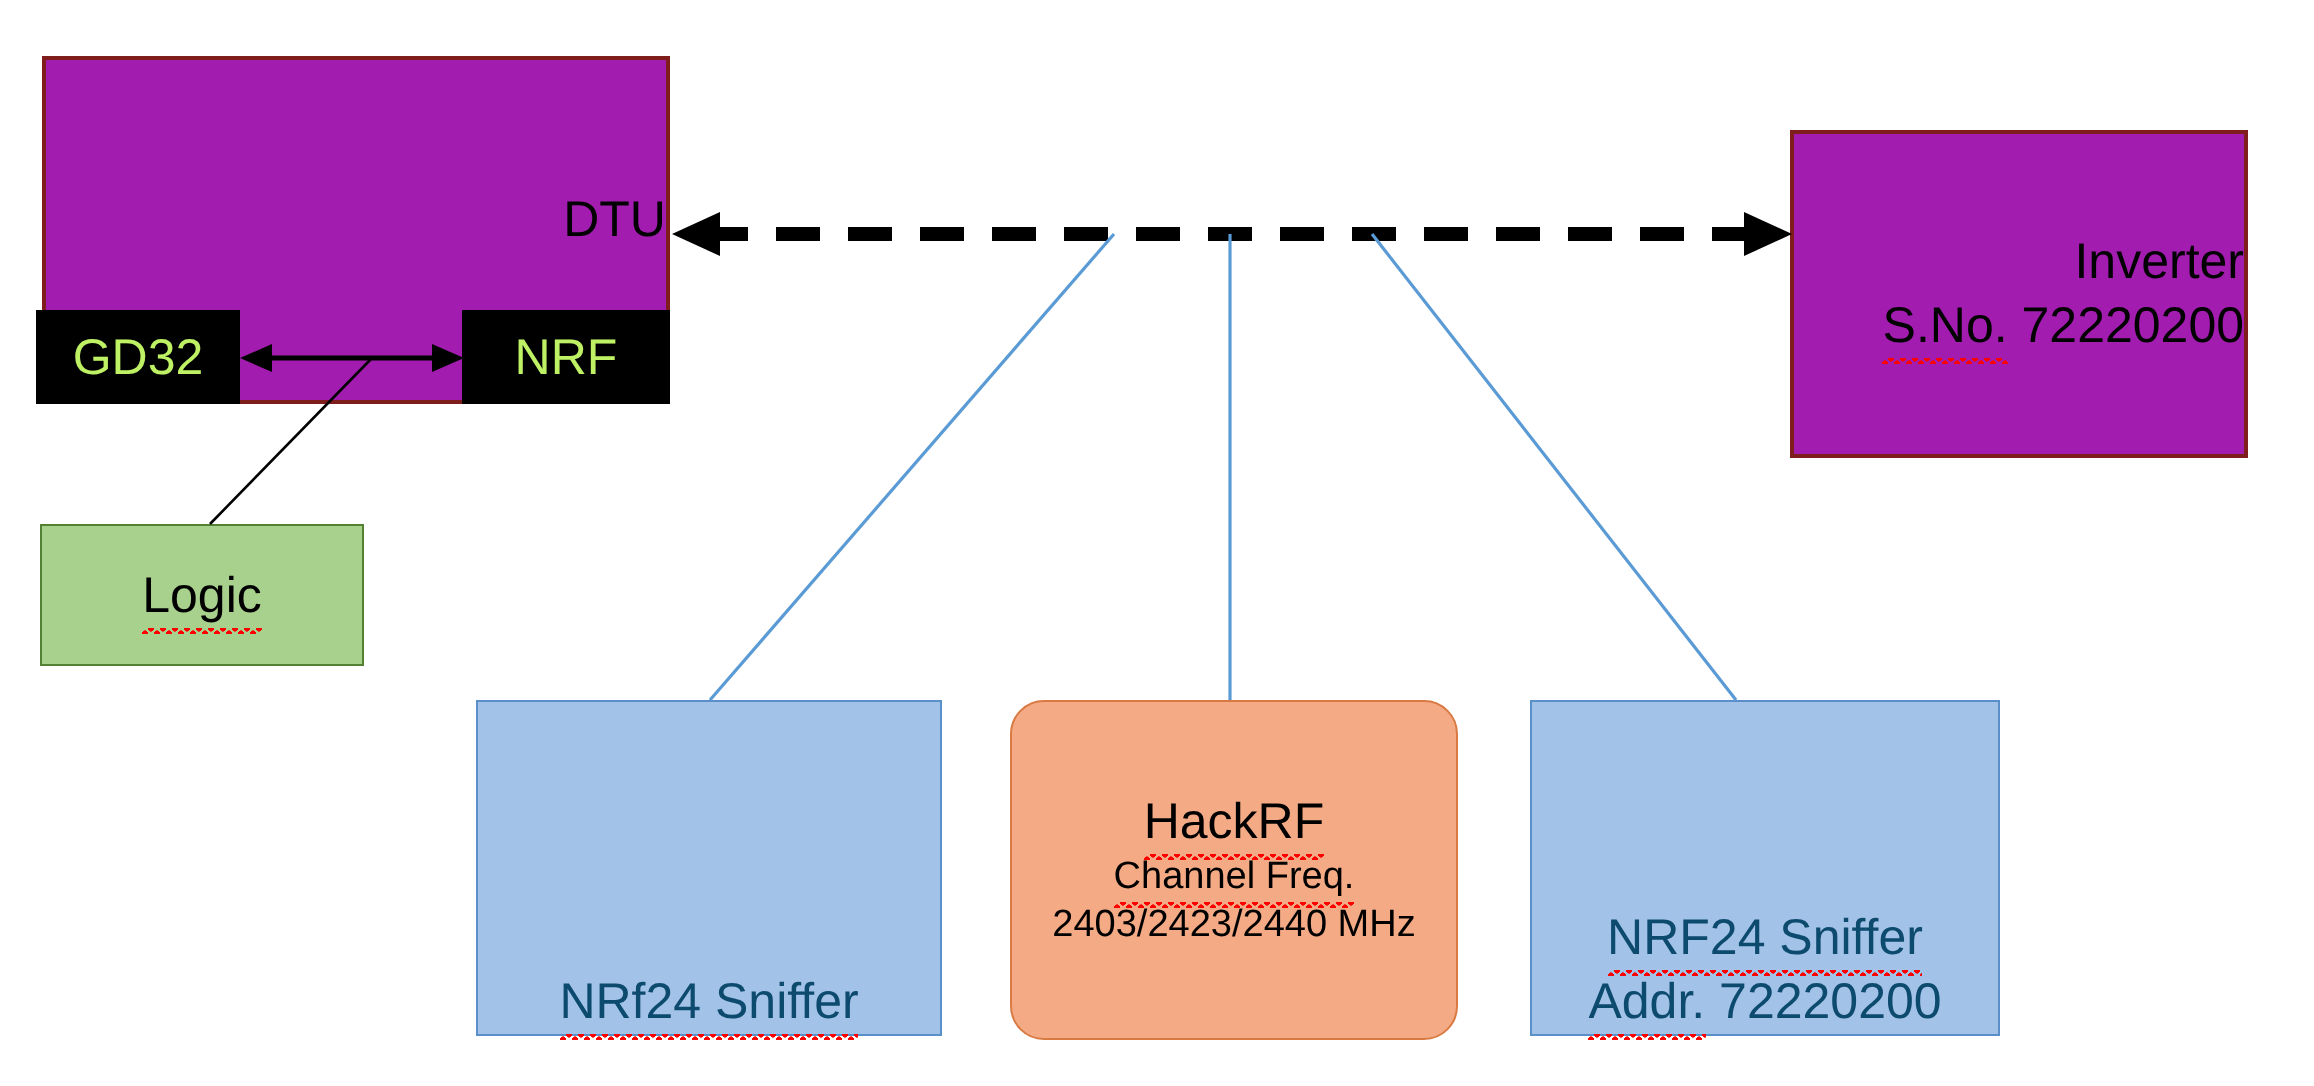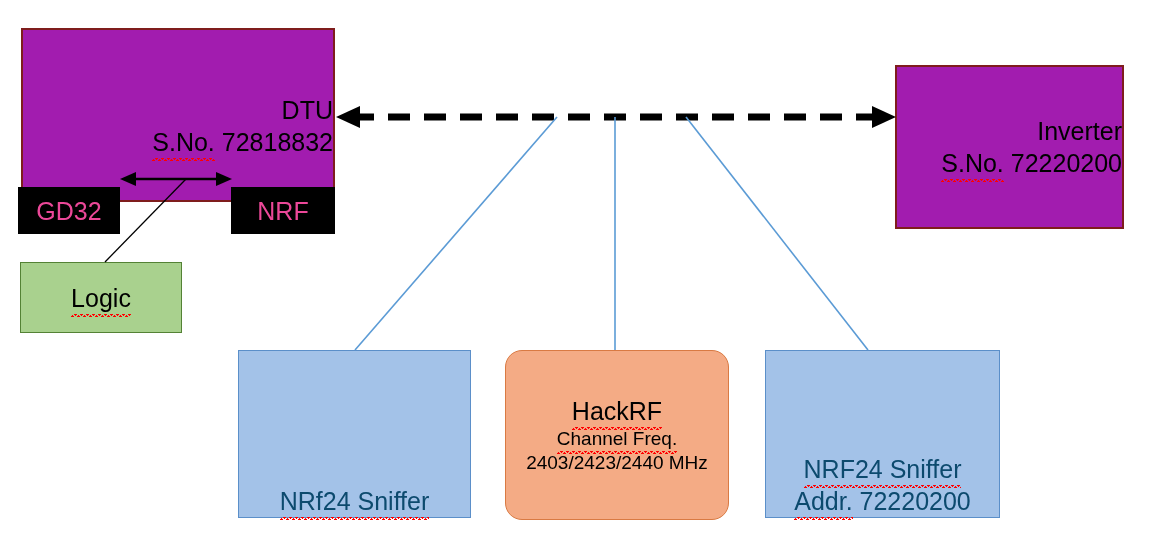--- a/index.html
+++ b/index.html
@@ -1,45 +1,41 @@
 <!DOCTYPE html>
 <html><head>
 <meta charset="utf-8">
 <style>
   html,body{margin:0;padding:0;background:#ffffff;}
   body{font-family:"Liberation Sans","DejaVu Sans",sans-serif;}
   #canvas{position:relative;width:1157px;height:543px;background:#ffffff;overflow:hidden;}
   .box{position:absolute;box-sizing:border-box;display:flex;flex-direction:column;
        align-items:center;justify-content:center;text-align:center;}
   .gray{background:#a21caf;border:2px solid #7f1d1d;color:#000;align-items:flex-end;}
-  .black{background:#000000;color:#ec4899;border:0;margin-top:32px;}
+  .black{background:#000000;color:#bef264;border:0;}
   .green{background:#a9d18e;border:1px solid #548235;color:#000;}
   .blue{background:#a3c2e8;border:1px solid #5b8fc9;color:#0c4a6e;justify-content:flex-end;}
   .orange{background:#f4ab85;border:1px solid #d97a43;color:#000;}
   .l2{font-size:25px;line-height:32px;}
   .small{font-size:19px;line-height:24px;}
   .sp{position:relative;display:inline-block;}
   .sp::after{content:"";position:absolute;left:0;right:0;bottom:-3px;height:3px;
      background-image:
        radial-gradient(circle at 1.5px 2.6px, #ff0000 1.3px, rgba(255,0,0,0) 1.5px),
        radial-gradient(circle at 4.5px 0.4px, #ff0000 1.3px, rgba(255,0,0,0) 1.5px);
      background-size:6px 3px;background-repeat:repeat-x;}
   svg.overlay{position:absolute;left:0;top:0;width:1157px;height:543px;pointer-events:none;}
 </style>
 </head>
 <body>
 
 <div id="canvas">
 
   <div class="box gray" style="left:21px;top:28px;width:314px;height:174px;justify-content:flex-start;padding-top:64px;">
     <div class="l2">DTU</div>
-    <div class="l2">
-      <span class="sp">S.No.</span>
-      <span>72818832</span>
-    </div>
   </div>
 
   <div class="box black" style="left:18px;top:155px;width:102px;height:47px;">
     <div class="l2">GD32</div>
   </div>
 
   <div class="box green" style="left:20px;top:262px;width:162px;height:71px;">
     <div class="l2">
       <span class="sp">Logic</span>
     </div>

